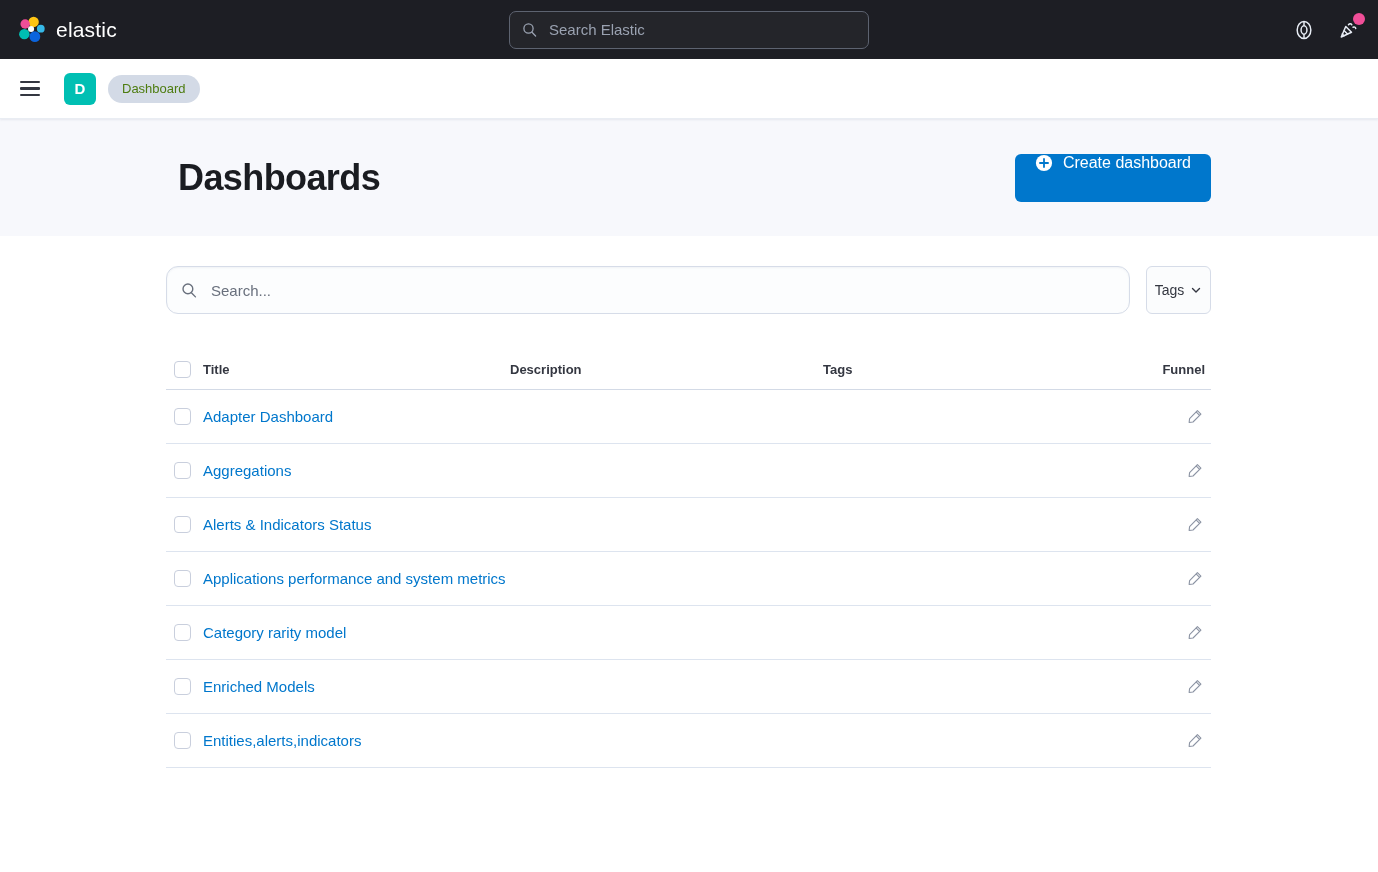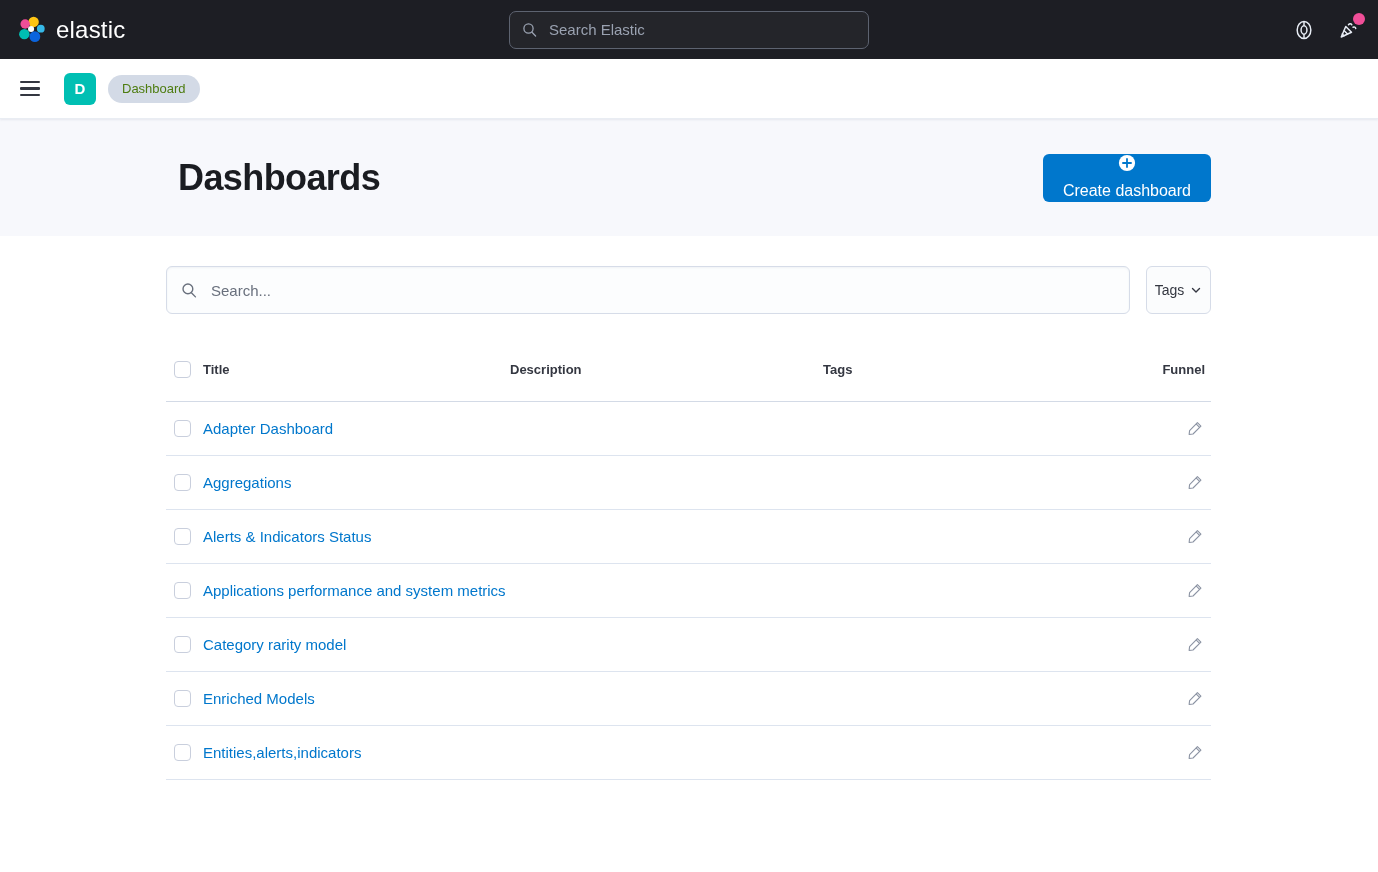--- a/index.html
+++ b/index.html
@@ -11,21 +11,21 @@
   }
 
   
   .topnav {
     height: 59px; background: #1d1e24;
     display: flex; align-items: center;
     padding: 0 18px; position: relative;
   }
   .nav-left { display: flex; align-items: center; gap: 11px; }
   .logo-mark { width: 27px; height: 27px; display: block; }
-  .logo-text { color: #ffffff; font-size: 24px; font-weight: 400; letter-spacing: .2px; text-align: center; }
+  .logo-text { color: #ffffff; font-size: 21px; font-weight: 400; letter-spacing: .2px; text-align: center; }
   .nav-center { position: absolute; left: 50%; transform: translateX(-50%); width: 360px; }
   .nav-search {
     display: flex; align-items: center; gap: 9px;
     height: 38px; border: 1px solid #5d6370; border-radius: 7px;
     padding: 0 12px; background: rgba(255,255,255,0.03); color: #9aa2b1;
   }
   .nav-search input {
     flex: 1; background: transparent; border: 0; outline: 0;
     color: #fde047; font-size: 15px; font-family: inherit; min-width: 0;
   }
@@ -66,52 +66,52 @@
   }
 
   
   .hero {
     height: 117px; background: #f7f8fc;
     display: flex; align-items: center; justify-content: space-between;
     padding: 0 167px 0 166px;
   }
   .hero h1 { margin: 12px; font-size: 36px; font-weight: 700; color: #1a1c21; letter-spacing: -0.6px; }
   .create-btn {
-    display: flex; align-items: center; gap: 10px;
+    display: flex; align-items: flex-start; gap: 10px;
     background: #0077cc; color: #ffffff; border: 0; border-radius: 6px;
-    height: 48px; padding: 0 20px; font-size: 16px; font-family: inherit; cursor: pointer; flex-direction: column;
+    height: 48px; padding: 0 20px; font-size: 16px; font-family: inherit; cursor: pointer;
   }
 
   
   .page-body { padding: 30px 167px 0 166px; background: #ffffff; }
   .controls { display: flex; gap: 16px; }
   .list-search {
     flex: 1; display: flex; align-items: center; gap: 11px;
-    height: 48px; border: 1px solid #d6dce8; border-radius: 6px;
+    height: 48px; border: 1px solid #d6dce8; border-radius: 12px;
     background: #fcfdfe; padding: 0 14px; color: #69707d;
     box-shadow: inset 0 1px 2px rgba(152,162,179,0.12);
   }
   .list-search input {
     flex: 1; background: transparent; border: 0; outline: 0;
     font-size: 15px; color: #343741; font-family: inherit; min-width: 0;
   }
   .list-search input::placeholder { color: #69707d; opacity: 1; }
   .tags-btn {
     width: 65px; height: 48px; flex: none;
     border: 1px solid #d6dce8; border-radius: 6px; background: #fbfcfd;
     display: flex; align-items: center; justify-content: center; gap: 6px;
     font-size: 14px; color: #343741; font-family: inherit; cursor: pointer;
   }
   .tags-btn .chev { color: #343741; display: flex; }
 
   
   table.dash-table { width: 100%; border-collapse: collapse; table-layout: fixed; margin-top: 37px; }
   .dash-table thead th {
     text-align: left; font-size: 13px; font-weight: 700; color: #343741;
-    padding: 10px 8px 23px 0; border-bottom: 1px solid #d3dae6;
+    padding: 10px 8px 11px 0; border-bottom: 1px solid #d3dae6;
   }
   .dash-table th.col-check, .dash-table td.cell-check { padding-left: 8px; padding-right: 0; }
   .dash-table th.col-actions { text-align: right; padding-right: 6px; }
   .dash-table tbody td { border-bottom: 1px solid #dde4ef; height: 54px; padding: 0; }
   .title-link { color: #0077cc; font-size: 15px; text-decoration: none; }
   .cell-actions { text-align: right; padding-right: 2px !important; }
   .edit-btn {
     background: none; border: 0; cursor: pointer; color: #8b93a3;
     width: 28px; height: 28px; display: inline-flex; align-items: center; justify-content: center;
   }

